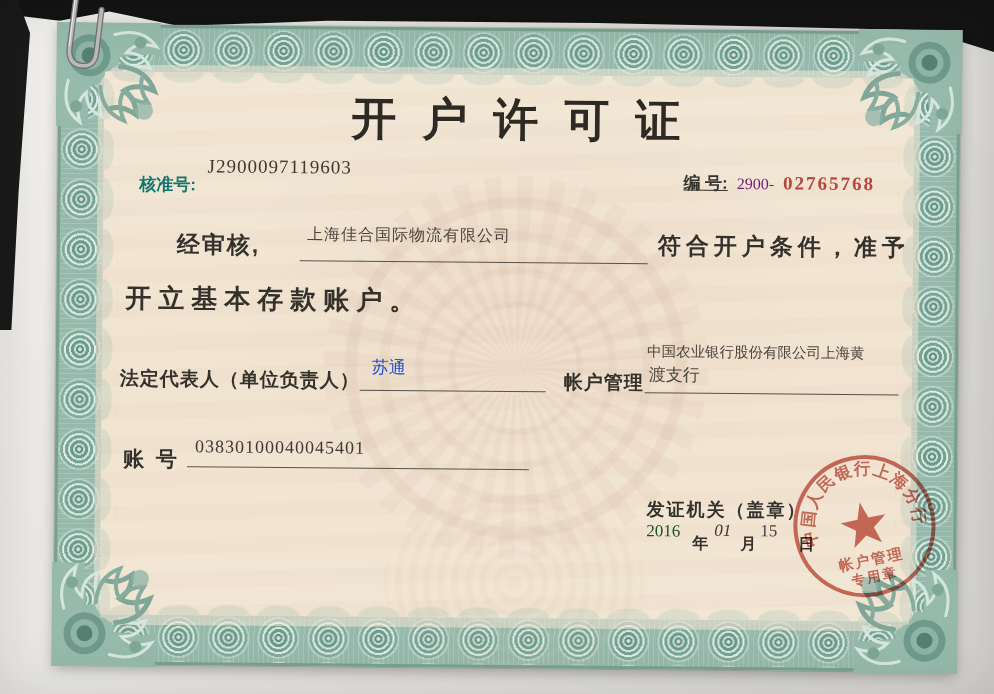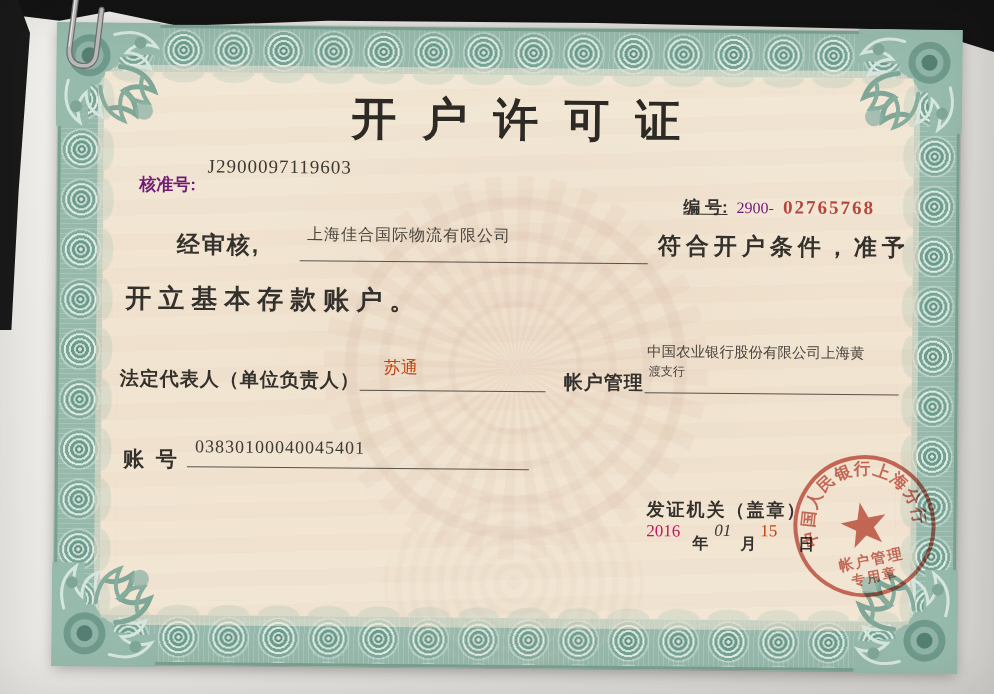--- a/index.html
+++ b/index.html
@@ -105,56 +105,56 @@
   .c-bl{left:-2px;bottom:-2px;transform:scaleY(-1);}
   .c-br{right:-2px;bottom:-2px;transform:scale(-1,-1);}
 
   
   .abs{position:absolute;}
   .serif{font-family:"Liberation Serif","DejaVu Serif",serif;}
   .title{
     left:0;right:0;top:62px;text-align:center;padding-left:40px;
     font-size:45px;font-weight:700;letter-spacing:26px;color:#2d2a25;z-index:4;
   }
-  .lbl{font-weight:700;color:#701a75;text-align:right;}
+  .lbl{font-weight:700;color:#0f766e;text-align:right;}
   .uline{position:absolute;height:1px;background:#57524b;z-index:4;}
 
   .lbl-approval{left:82px;top:148px;font-size:17px;}
   .val-approval{left:150px;top:130px;font-size:19px;letter-spacing:1px;color:#3d3933;}
   .serial{left:626px;top:142px;display:inline-flex;align-items:baseline;gap:9px;z-index:4;}
   .serial .s-lbl{font-size:17px;font-weight:700;white-space:pre;text-decoration:underline;}
   .serial .s-prefix{font-size:16px;color:#701a75;}
-  .serial .s-num{font-size:19px;letter-spacing:2px;color:#b5463c;font-weight:600;margin-top:24px;}
+  .serial .s-num{font-size:19px;letter-spacing:2px;color:#b5463c;font-weight:600;}
 
   .reviewed{left:120px;top:204px;font-size:23px;font-weight:600;letter-spacing:2px;}
   .company{left:250px;top:198px;font-size:16px;letter-spacing:1px;color:#4b463e;}
   .uline-a{left:243px;top:234px;width:348px;}
   .condition{left:601px;top:201px;font-size:23px;font-weight:600;letter-spacing:5px;}
   .account-type{left:69px;top:256px;font-size:26px;font-weight:600;letter-spacing:7px;}
 
   .legal-label{left:64px;top:341px;font-size:19px;font-weight:600;letter-spacing:1px;}
-  .legal-value{left:328px;top:329px;font-size:17px;color:#c2410c;}
+  .legal-value{left:316px;top:329px;font-size:17px;color:#1d4ed8;}
   .uline-b{left:304px;top:363px;width:186px;}
   .bank-label{left:508px;top:341px;font-size:19px;font-weight:600;letter-spacing:1px;}
   .bank-l1{left:591px;top:313px;font-size:14.5px;color:#4b463e;}
-  .bank-l2{left:593px;top:334px;font-size:12px;color:#4b463e;}
+  .bank-l2{left:593px;top:334px;font-size:17px;color:#4b463e;}
   .uline-c{left:589px;top:363px;width:254px;}
 
   .acct-label{left:68px;top:420px;font-size:21px;font-weight:600;white-space:pre;}
   .acct-value{left:140px;top:411px;font-size:18px;letter-spacing:1px;color:#3d3933;}
   .uline-d{left:132px;top:441px;width:342px;}
 
   .issuer-label{left:592px;top:468px;font-size:18px;font-weight:600;letter-spacing:2px;}
   .date{left:588px;top:490px;width:240px;height:36px;z-index:4;}
   .date span{position:absolute;}
-  .d-year{left:4px;top:2px;font-size:17px;color:#be185d;}
+  .d-year{left:4px;top:2px;font-size:17px;color:#14532d;}
   .d-yu{left:50px;top:14px;font-size:16px;font-weight:600;}
   .d-month{left:72px;top:1px;font-size:17px;color:#3d3933;font-style:italic;}
   .d-mu{left:98px;top:14px;font-size:16px;font-weight:600;}
-  .d-day{left:118px;top:1px;font-size:17px;color:#c2410c;text-align:right;}
+  .d-day{left:118px;top:1px;font-size:17px;color:#404040;text-align:right;}
   .d-du{left:156px;top:14px;font-size:16px;font-weight:600;}
 
   .seal{
     position:absolute;left:735px;top:420px;width:150px;height:150px;
     transform:rotate(-12deg);opacity:.88;mix-blend-mode:multiply;z-index:5;
   }
   .clip{position:absolute;left:60px;top:-3px;width:56px;height:86px;z-index:9;transform:rotate(3deg);}
 </style>
 </head>
 <body>

